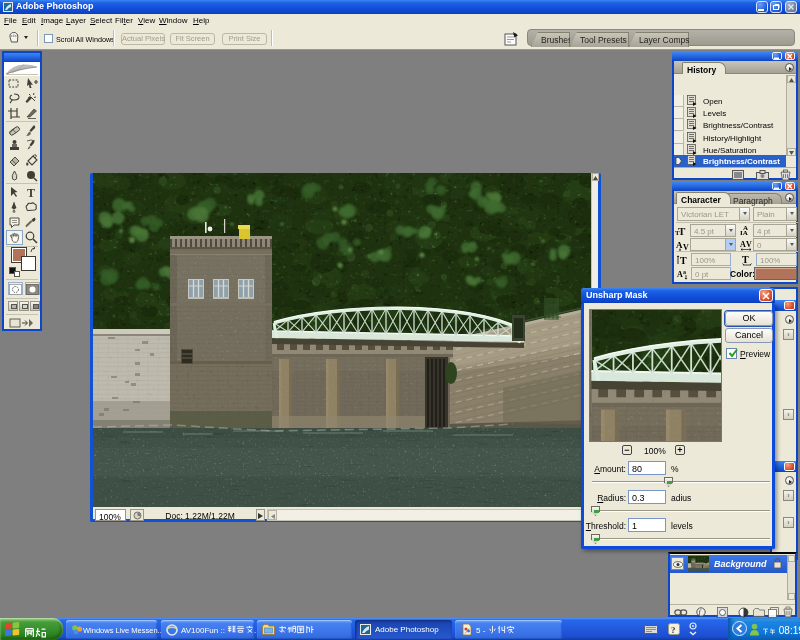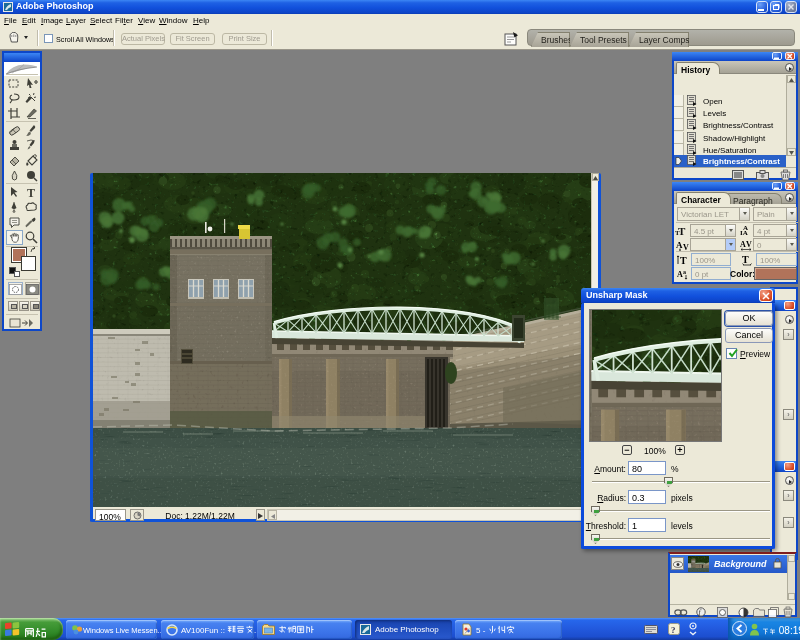--- a/index.html
+++ b/index.html
@@ -55,21 +55,21 @@
 #dlgtitle .txt{position:absolute;left:5px;top:2px;color:#fff;font-weight:bold;font-size:9px;}
 #dlgx{position:absolute;right:2px;top:1px;width:14px;height:13px;background:radial-gradient(circle at 30% 25%,#f2a088,#d84820 70%,#b83810);border:1px solid #fff;border-radius:3px;color:#fff;font-size:9px;font-weight:bold;text-align:center;line-height:12px;}
 .dbtn{position:absolute;left:141px;width:48px;height:15px;background:linear-gradient(#fdfdfb,#e6e2d4);border:1px solid #8a98b8;border-radius:3px;font-size:9px;text-align:center;line-height:13px;color:#000;}
 #dprev{left:5px;top:6px;width:133px;height:133px;border:1px solid #777;overflow:hidden;background:#555;}
 .dlbl{position:absolute;font-size:8.5px;color:#000;}
 .dfield{position:absolute;left:44px;width:38px;height:14px;background:#fff;border:1px solid #7a96c8;font-size:9px;padding:2px 0 0 3px;color:#000;}
 .dslider{position:absolute;left:8px;width:178px;height:2px;border-top:1px solid #9a9685;border-bottom:1px solid #fff;}
 .dthumb{position:absolute;width:9px;height:10px;background:linear-gradient(#f6f6f0,#ccc9bd);border:1px solid #6f6b5e;clip-path:polygon(0 0,100% 0,100% 55%,50% 100%,0 55%);}
 .dthumb::after{content:"";position:absolute;left:2px;bottom:2px;width:5px;height:3px;background:#3fa03f;}
 .zbtn{position:absolute;width:10px;height:10px;background:#ece9d8;border:1px solid #444;border-radius:2px;font-size:9px;line-height:8px;text-align:center;color:#000;font-weight:bold;}
-#layers{left:668px;top:552px;width:129px;height:65px;border-top:2px solid #7f1d1d;}
+#layers{left:668px;top:552px;width:129px;height:65px;border-top:2px solid #000000;}
 #taskbar{left:0;top:618px;width:800px;height:22px;background:linear-gradient(180deg,#5795f6 0%,#2767ec 9%,#2259dd 50%,#1c4ecf 85%,#143a9e 100%);}
 #startbtn{left:0;top:0;width:63px;height:22px;background:linear-gradient(180deg,#88c577 0%,#469c39 20%,#318a28 65%,#237417 100%);border-radius:0 10px 10px 0;box-shadow:inset 0 1px 2px #c2e8b0,inset -2px -2px 3px #1d5f12;}
 .taskbtn{position:absolute;top:2px;height:19px;background:linear-gradient(180deg,#71a7f9 0%,#4781f0 18%,#3a72e8 70%,#3468dd 100%);border-radius:3px;box-shadow:inset 0 1px 1px #a4c6fb,inset -1px -1px 1px #2256c0;color:#fff;font-size:8px;}
 .taskbtn.pressed{background:linear-gradient(180deg,#1a44ae,#2150c2 60%,#2a5ace);box-shadow:inset 1px 1px 3px #0e2a72;}
 #tray{left:728px;top:0;width:72px;height:22px;background:linear-gradient(180deg,#54b1f4 0%,#1a86e4 18%,#1177d8 65%,#0c60b8 100%);box-shadow:inset 3px 0 4px #0a55a8;}
 .white{color:#fff;}
 svg{display:block;}
 .ico{position:absolute;}
 </style></head>
 <body>
@@ -1188,21 +1188,21 @@
       <svg width="8" height="7" style="margin:0 auto">
         <rect x="1" y="4.5" width="5" height="1.5" fill="#fff"></rect>
       </svg>
     </div>
   <div class="palbtn bred" style="right:1px;top:0px">
       <svg width="8" height="7" style="margin:0 auto">
         <path d="M1.5 1 L6 5.5 M6 1 L1.5 5.5" stroke="#fff" stroke-width="1.2"></path>
       </svg>
     </div>
   <div class="tabrow" style="top:9px">
-      <div class="tabactive nw" style="left:2px">History</div>
+      <div class="tabactive nw" style="left:8px">History</div>
       <div class="circbtn" style="top:2px"></div>
     </div>
   <div class="hrow" style="top:43px;width:112px">
       <div class="hwell"></div>
       <div class="hico">
         <svg width="10" height="11" viewBox="0 0 10 11">
           <rect x="0.5" y="0.5" width="8" height="9" fill="#e0ddd0" stroke="#555" stroke-width="0.8"></rect>
           <path d="M2 2.5 h5 M2 4.5 h5 M2 6.5 h5" stroke="#555" stroke-width="0.8"></path>
           <path d="M6 7 l3.5 2 -3.5 2 z" fill="#111"></path>
         </svg>
@@ -1233,21 +1233,21 @@
     </div>
 <div class="hrow" style="top:79.60000000000001px;width:112px">
       <div class="hwell"></div>
       <div class="hico">
         <svg width="10" height="11" viewBox="0 0 10 11">
           <rect x="0.5" y="0.5" width="8" height="9" fill="#e0ddd0" stroke="#555" stroke-width="0.8"></rect>
           <path d="M2 2.5 h5 M2 4.5 h5 M2 6.5 h5" stroke="#555" stroke-width="0.8"></path>
           <path d="M6 7 l3.5 2 -3.5 2 z" fill="#111"></path>
         </svg>
       </div>
-      <span class="htxt nw">Shadow/Highlight</span>
+      <span class="htxt nw">History/Highlight</span>
     </div>
 <div class="hrow" style="top:91.80000000000001px;width:112px">
       <div class="hwell"></div>
       <div class="hico">
         <svg width="10" height="11" viewBox="0 0 10 11">
           <rect x="0.5" y="0.5" width="8" height="9" fill="#e0ddd0" stroke="#555" stroke-width="0.8"></rect>
           <path d="M2 2.5 h5 M2 4.5 h5 M2 6.5 h5" stroke="#555" stroke-width="0.8"></path>
           <path d="M6 7 l3.5 2 -3.5 2 z" fill="#111"></path>
         </svg>
       </div>
@@ -1444,21 +1444,21 @@
       <path d="M2.5 6 L5 9 L10 2.5" stroke="#21a121" stroke-width="2" fill="none"></path>
     </svg>
   <div class="dlbl nw" style="left:156px;top:46px"><u>P</u>review</div>
   <div class="dlbl nw" style="left:0;width:42px;text-align:right;top:161px"><u>A</u>mount:</div>
   <div class="dfield nw" style="top:158px">80</div>
   <div class="dlbl nw" style="left:87px;top:161px">%</div>
   <div class="dslider" style="top:178px"></div>
   <div class="dthumb" style="left:80px;top:174px"></div>
   <div class="dlbl nw" style="left:0;width:42px;text-align:right;top:190px"><u>R</u>adius:</div>
   <div class="dfield nw" style="top:187px">0.3</div>
-  <div class="dlbl nw" style="left:87px;top:190px">pixels</div>
+  <div class="dlbl nw" style="left:87px;top:190px">adius</div>
   <div class="dslider" style="top:207px"></div>
   <div class="dthumb" style="left:7px;top:203px"></div>
   <div class="dlbl nw" style="left:0;width:42px;text-align:right;top:218px"><u>T</u>hreshold:</div>
   <div class="dfield nw" style="top:215px">1</div>
   <div class="dlbl nw" style="left:87px;top:218px">levels</div>
   <div class="dslider" style="top:235px"></div>
   <div class="dthumb" style="left:7px;top:231px"></div>
 </div>
 
 <div class="abs palette" id="layers">

